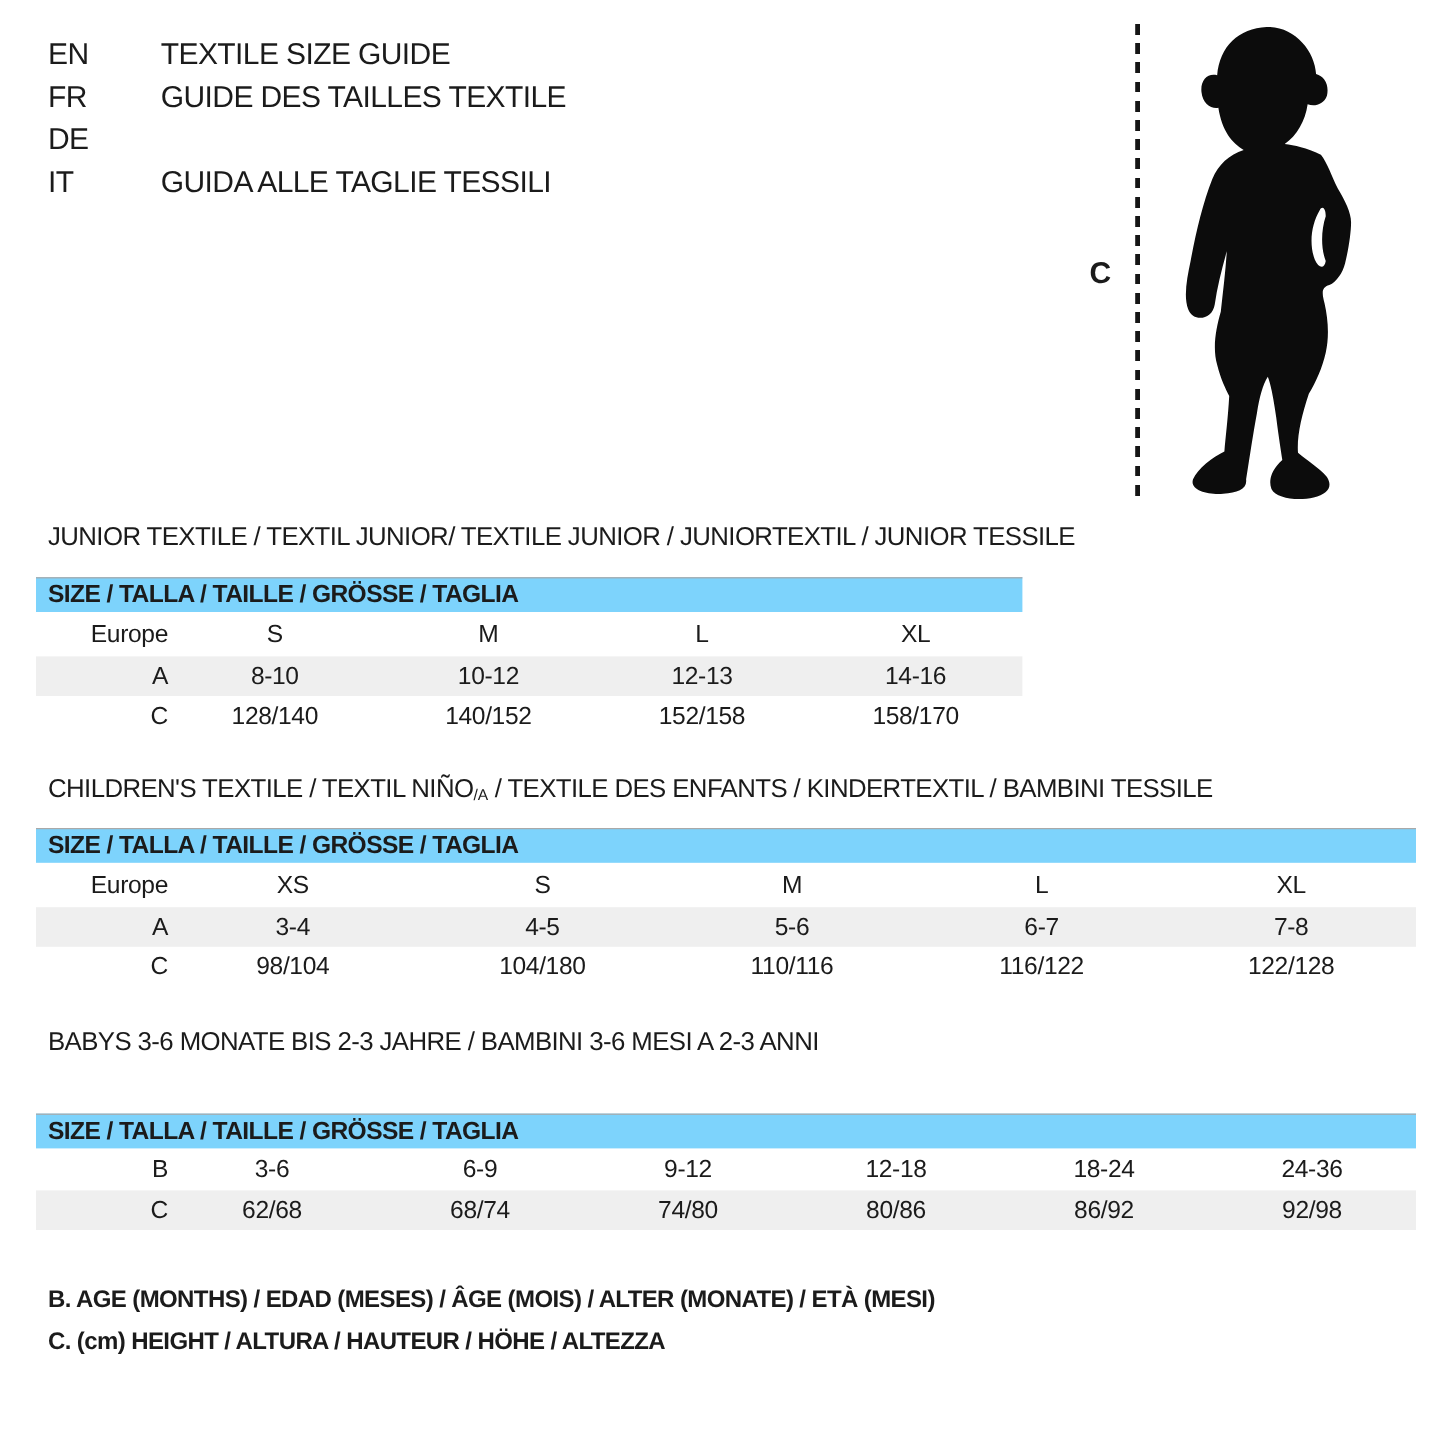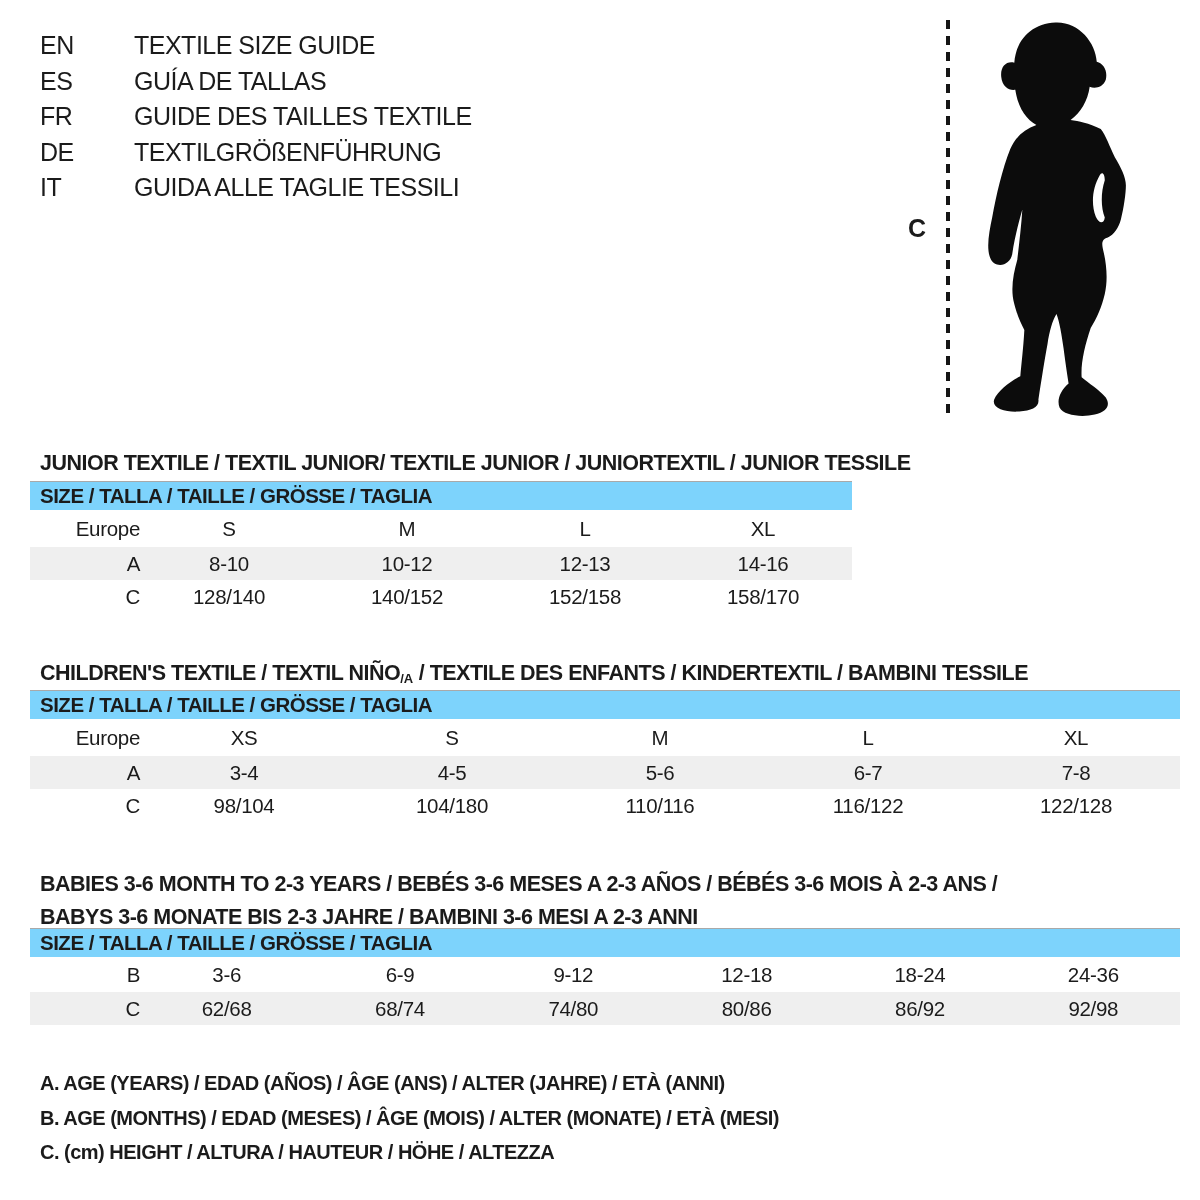--- a/index.html
+++ b/index.html
@@ -16,21 +16,21 @@
   .lang-row{display:grid;grid-template-columns:78px auto;align-items:baseline;
     font-size:25px;font-weight:400;line-height:35.5px;letter-spacing:-0.5px;gap:16px;}
 
   
   .measure-line{left:946px;top:20px;width:4px;height:398px;
     background:repeating-linear-gradient(180deg,#151515 0 9px,transparent 9px 16px);}
   .measure-label{left:908px;top:214px;font-size:25px;font-weight:700;}
   .toddler{left:960px;top:16px;width:186px;height:408px;}
 
   
-  .sec-title{font-size:21.5px;font-weight:700;letter-spacing:-0.5px;white-space:nowrap;margin-top:16px;}
+  .sec-title{font-size:21.5px;font-weight:400;letter-spacing:-0.5px;white-space:nowrap;}
   .sub{font-size:13px;position:relative;top:3px;letter-spacing:0;}
 
   
   .tbl{left:30px;}
   .bar{height:28px;background:#7dd3fc;border-top:1px solid #a9a9a9;
     display:flex;align-items:center;padding-left:10px;
     font-size:20.5px;font-weight:700;letter-spacing:-0.5px;}
   .row{display:grid;align-items:center;font-size:20.5px;letter-spacing:-0.3px;}
   .cols4{grid-template-columns:110px repeat(4,1fr);}
   .cols5{grid-template-columns:110px repeat(5,1fr);}
@@ -46,30 +46,25 @@
 </style>
 </head>
 <body>
 
 <div class="abs langs">
   <div class="lang-row">
     <span>EN</span>
     <span>TEXTILE SIZE GUIDE</span>
   </div>
   <div class="lang-row">
-    <span>ES</span>
-    <span>GUÍA DE TALLAS</span>
-  </div>
-  <div class="lang-row">
     <span>FR</span>
     <span>GUIDE DES TAILLES TEXTILE</span>
   </div>
   <div class="lang-row">
     <span>DE</span>
-    <span>TEXTILGRÖßENFÜHRUNG</span>
   </div>
   <div class="lang-row">
     <span>IT</span>
     <span>GUIDA ALLE TAGLIE TESSILI</span>
   </div>
 </div>
 
 <div class="abs measure-line"></div>
 <div class="abs measure-label">C</div>
 <svg class="abs toddler" viewBox="0 0 185 405" xmlns="http://www.w3.org/2000/svg" aria-hidden="true">
@@ -172,21 +167,20 @@
     <div class="lbl">C</div>
     <div>98/104</div>
     <div>104/180</div>
     <div>110/116</div>
     <div>116/122</div>
     <div>122/128</div>
   </div>
 </div>
 
 <div class="abs sec-title" style="left:40px;top:852px;line-height:33px;">
-  <div>BABIES 3-6 MONTH TO 2-3 YEARS / BEBÉS 3-6 MESES A 2-3 AÑOS / BÉBÉS 3-6 MOIS À 2-3 ANS /</div>
   <div>BABYS 3-6 MONATE BIS 2-3 JAHRE / BAMBINI 3-6 MESI A 2-3 ANNI</div>
 </div>
 <div class="abs tbl" style="top:928px;width:1150px;">
   <div class="bar">SIZE / TALLA / TAILLE / GRÖSSE / TAGLIA</div>
   <div class="row region cols6" style="height:35px;">
     <div class="lbl">B</div>
     <div>3-6</div>
     <div>6-9</div>
     <div>9-12</div>
     <div>12-18</div>
@@ -198,16 +192,15 @@
     <div>62/68</div>
     <div>68/74</div>
     <div>74/80</div>
     <div>80/86</div>
     <div>86/92</div>
     <div>92/98</div>
   </div>
 </div>
 
 <div class="abs legend">
-  <div>A. AGE (YEARS) / EDAD (AÑOS) / ÂGE (ANS) / ALTER (JAHRE) / ETÀ (ANNI)</div>
   <div>B. AGE (MONTHS) / EDAD (MESES) / ÂGE (MOIS) / ALTER (MONATE) / ETÀ (MESI)</div>
   <div>C. (cm) HEIGHT / ALTURA / HAUTEUR / HÖHE / ALTEZZA</div>
 </div>
 
 </body></html>

